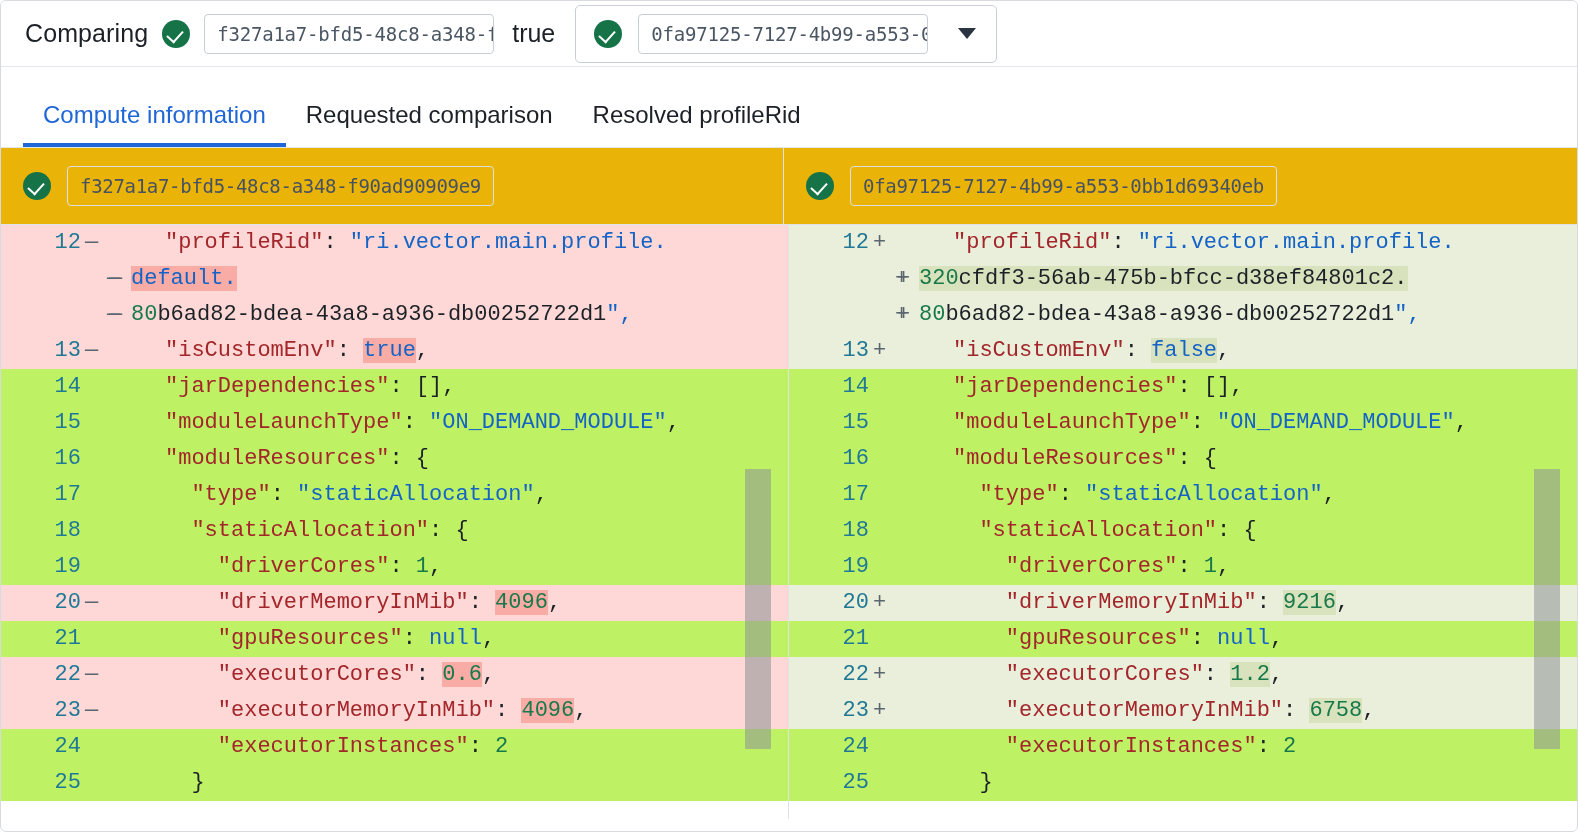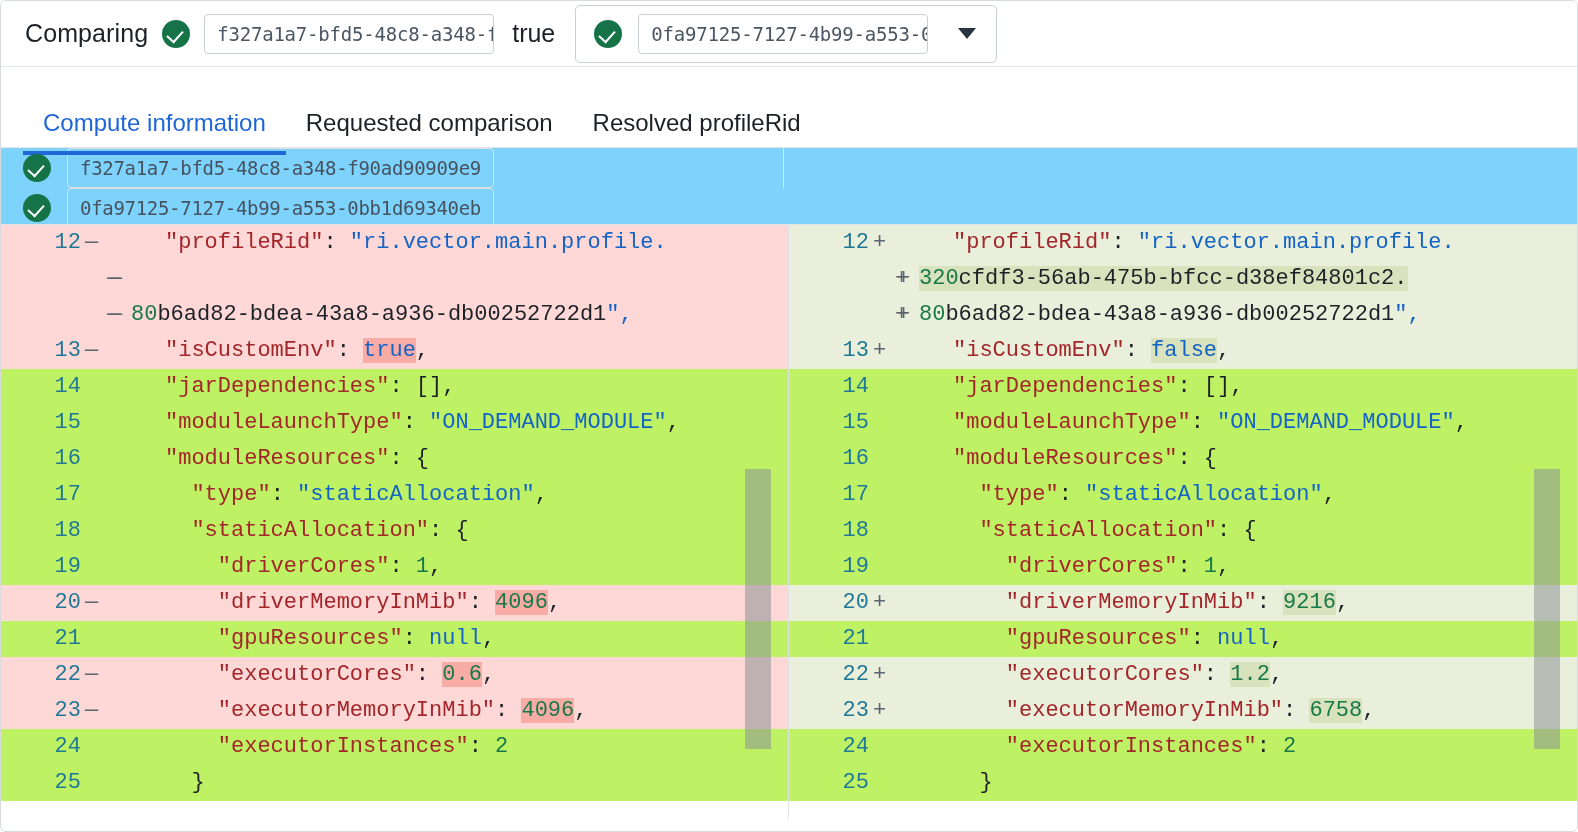--- a/index.html
+++ b/index.html
@@ -114,31 +114,30 @@
     background: #fff;
   }
   .tab {
     font-size: 24px;
     color: #1c2127;
     padding: 0 20px 14px 20px;
     cursor: pointer;
     white-space: nowrap;
     border-bottom: 4px solid transparent;
     position: relative;
-    top: 8px;
+    top: 0;
   }
   .tab.active { color: #1f66d6; border-bottom-color: #1f66d6; font-weight: 400; }
 
   
   .diff-head {
     display: flex;
     height: 77px;
     border-bottom: 1px solid #dfe3e7;
-    background: #7dd3fc;
-    flex-direction: column;
+    background: #eab308;
   }
   .diff-head-cell {
     width: 783px;
     display: flex;
     align-items: center;
     padding-left: 22px;
     gap: 16px;
   }
   .diff-head-cell:first-child { border-right: 1px solid #dfe3e7; }
   .rid-chip {
@@ -261,21 +260,21 @@
     </div>
     <div class="diff-head-cell">
       <span class="check-icon"></span>
       <span class="rid-chip">0fa97125-7127-4b99-a553-0bb1d69340eb</span>
     </div>
   </div>
 
   <div class="diff-body">
     <div class="diff-pane left" id="pane-left">
       <div class="code-line del"><span class="ln">12</span><span class="sign">—</span><span class="gutters"></span><span class="code-text"><span class="k">"profileRid"</span><span class="p">:</span><span class="p"> </span><span class="s">"ri.vector.main.profile.</span></span></div>
-        <div class="code-line del"><span class="ln" style="width: 104px; flex: 0 0 104px;"></span><span class="sign" style="width: 0px; flex: 0 0 0px;">—</span><span class="sign" style="width: 20px; flex: 0 0 20px;">—</span></div>
+        <div class="code-line del"><span class="ln" style="width: 104px; flex: 0 0 104px;"></span><span class="sign" style="width: 0px; flex: 0 0 0px;">—</span><span class="sign" style="width: 20px; flex: 0 0 20px;">—</span><span class="code-text"><span class="hl-del"><span class="s">default.</span></span></span></div>
         <div class="code-line del"><span class="ln" style="width: 104px; flex: 0 0 104px;"></span><span class="sign" style="width: 0px; flex: 0 0 0px;">—</span><span class="sign" style="width: 20px; flex: 0 0 20px;">—</span><span class="code-text"><span class="n">80</span><span class="p">b</span><span class="p">6</span><span class="p">a</span><span class="p">d</span><span class="p">8</span><span class="p">2</span><span class="p">-</span><span class="p">b</span><span class="p">d</span><span class="p">e</span><span class="p">a</span><span class="p">-</span><span class="p">4</span><span class="p">3</span><span class="p">a</span><span class="p">8</span><span class="p">-</span><span class="p">a</span><span class="p">9</span><span class="p">3</span><span class="p">6</span><span class="p">-</span><span class="p">d</span><span class="p">b</span><span class="p">0</span><span class="p">0</span><span class="p">2</span><span class="p">5</span><span class="p">2</span><span class="p">7</span><span class="p">2</span><span class="p">2</span><span class="p">d</span><span class="p">1</span><span class="s">",</span></span></div>
         <div class="code-line del"><span class="ln">13</span><span class="sign">—</span><span class="gutters"></span><span class="code-text"><span class="k">"isCustomEnv"</span><span class="p">:</span><span class="p"> </span><span class="hl-del"><span class="nul">true</span></span><span class="p">,</span></span></div>
         <div class="code-line ctx"><span class="ln">14</span><span class="sign"></span><span class="gutters"></span><span class="code-text"><span class="k">"jarDependencies"</span><span class="p">:</span><span class="p"> </span><span class="p">[</span><span class="p">]</span><span class="p">,</span></span></div>
         <div class="code-line ctx"><span class="ln">15</span><span class="sign"></span><span class="gutters"></span><span class="code-text"><span class="k">"moduleLaunchType"</span><span class="p">:</span><span class="p"> </span><span class="s">"ON_DEMAND_MODULE"</span><span class="p">,</span></span></div>
         <div class="code-line ctx"><span class="ln">16</span><span class="sign"></span><span class="gutters"></span><span class="code-text"><span class="k">"moduleResources"</span><span class="p">:</span><span class="p"> </span><span class="p">{</span></span></div>
         <div class="code-line ctx"><span class="ln">17</span><span class="sign"></span><span class="gutters"></span><span class="code-text"><span class="p"> </span><span class="p"> </span><span class="k">"type"</span><span class="p">:</span><span class="p"> </span><span class="s">"staticAllocation"</span><span class="p">,</span></span></div>
         <div class="code-line ctx"><span class="ln">18</span><span class="sign"></span><span class="gutters"></span><span class="code-text"><span class="p"> </span><span class="p"> </span><span class="k">"staticAllocation"</span><span class="p">:</span><span class="p"> </span><span class="p">{</span></span></div>
         <div class="code-line ctx"><span class="ln">19</span><span class="sign"></span><span class="gutters"></span><span class="code-text"><span class="p"> </span><span class="p"> </span><span class="p"> </span><span class="p"> </span><span class="k">"driverCores"</span><span class="p">:</span><span class="p"> </span><span class="n">1</span><span class="p">,</span></span></div>
         <div class="code-line del"><span class="ln">20</span><span class="sign">—</span><span class="gutters"></span><span class="code-text"><span class="p"> </span><span class="p"> </span><span class="p"> </span><span class="p"> </span><span class="k">"driverMemoryInMib"</span><span class="p">:</span><span class="p"> </span><span class="hl-del"><span class="n">4096</span></span><span class="p">,</span></span></div>
         <div class="code-line ctx"><span class="ln">21</span><span class="sign"></span><span class="gutters"></span><span class="code-text"><span class="p"> </span><span class="p"> </span><span class="p"> </span><span class="p"> </span><span class="k">"gpuResources"</span><span class="p">:</span><span class="p"> </span><span class="nul">null</span><span class="p">,</span></span></div>

